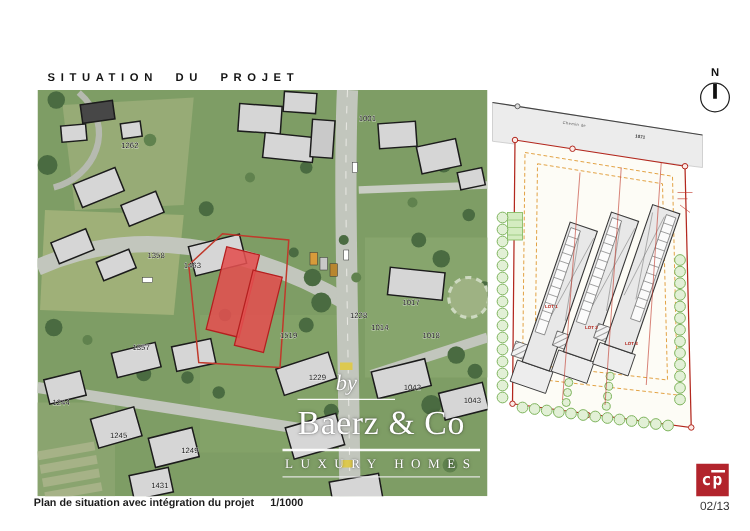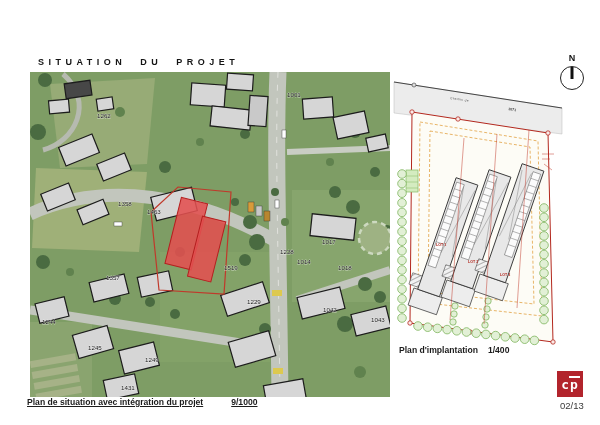--- a/index.html
+++ b/index.html
@@ -6,21 +6,21 @@
   #page{position:relative;width:600px;height:425px;background:#fff;overflow:hidden;
         font-family:"Liberation Sans",sans-serif;}
   
   #title{position:absolute;left:37px;top:22px;font-size:14.5px;font-weight:bold;color:#e30613;letter-spacing:.3px;}
   #subtitle{position:absolute;left:38px;top:57px;font-size:9px;font-weight:bold;color:#141414;
             letter-spacing:4.5px;word-spacing:7px;text-align:center;}
   
   #map-wrap{position:absolute;left:30px;top:72px;width:360px;height:325px;}
   #plan-wrap{position:absolute;left:392px;top:58px;width:208px;height:292px;}
   .caption{position:absolute;display:flex;font-size:8.6px;font-weight:bold;color:#1c1c1c;white-space:nowrap;}
-  #map-caption{left:27px;top:397px;gap:28px;text-decoration:underline;}
+  #map-caption{left:27px;top:397px;gap:13px;}
   #plan-caption{left:399px;top:345px;gap:10px;}
   
   .parcel{font:6.2px "Liberation Sans",sans-serif;fill:#121212;paint-order:stroke;stroke:#ffffff;stroke-width:.35px;}
   .lot{font:700 3.6px "Liberation Sans",sans-serif;fill:#b3281e;}
   .roadname{font:3.2px "Liberation Sans",sans-serif;fill:#555;letter-spacing:.4px;}
   .roadnum{font:700 3.6px "Liberation Sans",sans-serif;fill:#333;}
   
   #wm{position:absolute;left:226px;top:297px;width:158px;color:#fff;text-align:center;
       font-family:"Liberation Serif",serif;
       text-shadow:0 0 1px rgba(30,30,30,.65),0 0 3px rgba(30,30,30,.35);pointer-events:none;}
@@ -179,20 +179,25 @@
           <text x="293" y="240" class="parcel">1042</text>
           <text x="341" y="250" class="parcel">1043</text>
           <text x="58" y="278" class="parcel">1245</text>
           <text x="12" y="252" class="parcel">1244</text>
           <text x="115" y="290" class="parcel">1249</text>
           <text x="91" y="318" class="parcel">1431</text>
         </g>
     </svg>
   </div>
 
+  <div id="wm">
+    <span class="by">by</span>
+    <span class="name">Baerz &amp; Co</span>
+    <span class="tagline">LUXURY HOMES</span>
+  </div>
 
   <div id="plan-wrap">
     <svg width="208" height="292" viewBox="0 0 208 292">
       <defs>
         <pattern id="hatch" width="4" height="4" patternUnits="userSpaceOnUse" patternTransform="rotate(45)">
           <rect width="4" height="4" fill="#f2f2f2"></rect>
           <line x1="0" y1="0" x2="0" y2="4" stroke="#666" stroke-width="1"></line>
         </pattern>
       </defs>
 
@@ -373,25 +378,21 @@
   <div id="north">
     <div class="n">N</div>
     <svg width="28" height="30">
       <circle cx="14" cy="16" r="11.5" fill="none" stroke="#222" stroke-width="1"></circle>
       <line x1="14" y1="5" x2="14" y2="17" stroke="#111" stroke-width="3"></line>
     </svg>
   </div>
 
   <div id="map-caption" class="caption">
     <span>Plan de situation avec intégration du projet</span>
-    <span>9/1000</span>
-  </div>
-  <div id="plan-caption" class="caption">
-    <span>Plan d'implantation</span>
-    <span>1/400</span>
+    <span>1/1000</span>
   </div>
 
   <div id="logo">
     <span class="lc">c</span>
     <span class="lp">p</span>
   </div>
   <div id="pagenum">02/13</div>
 
 </div>
 

